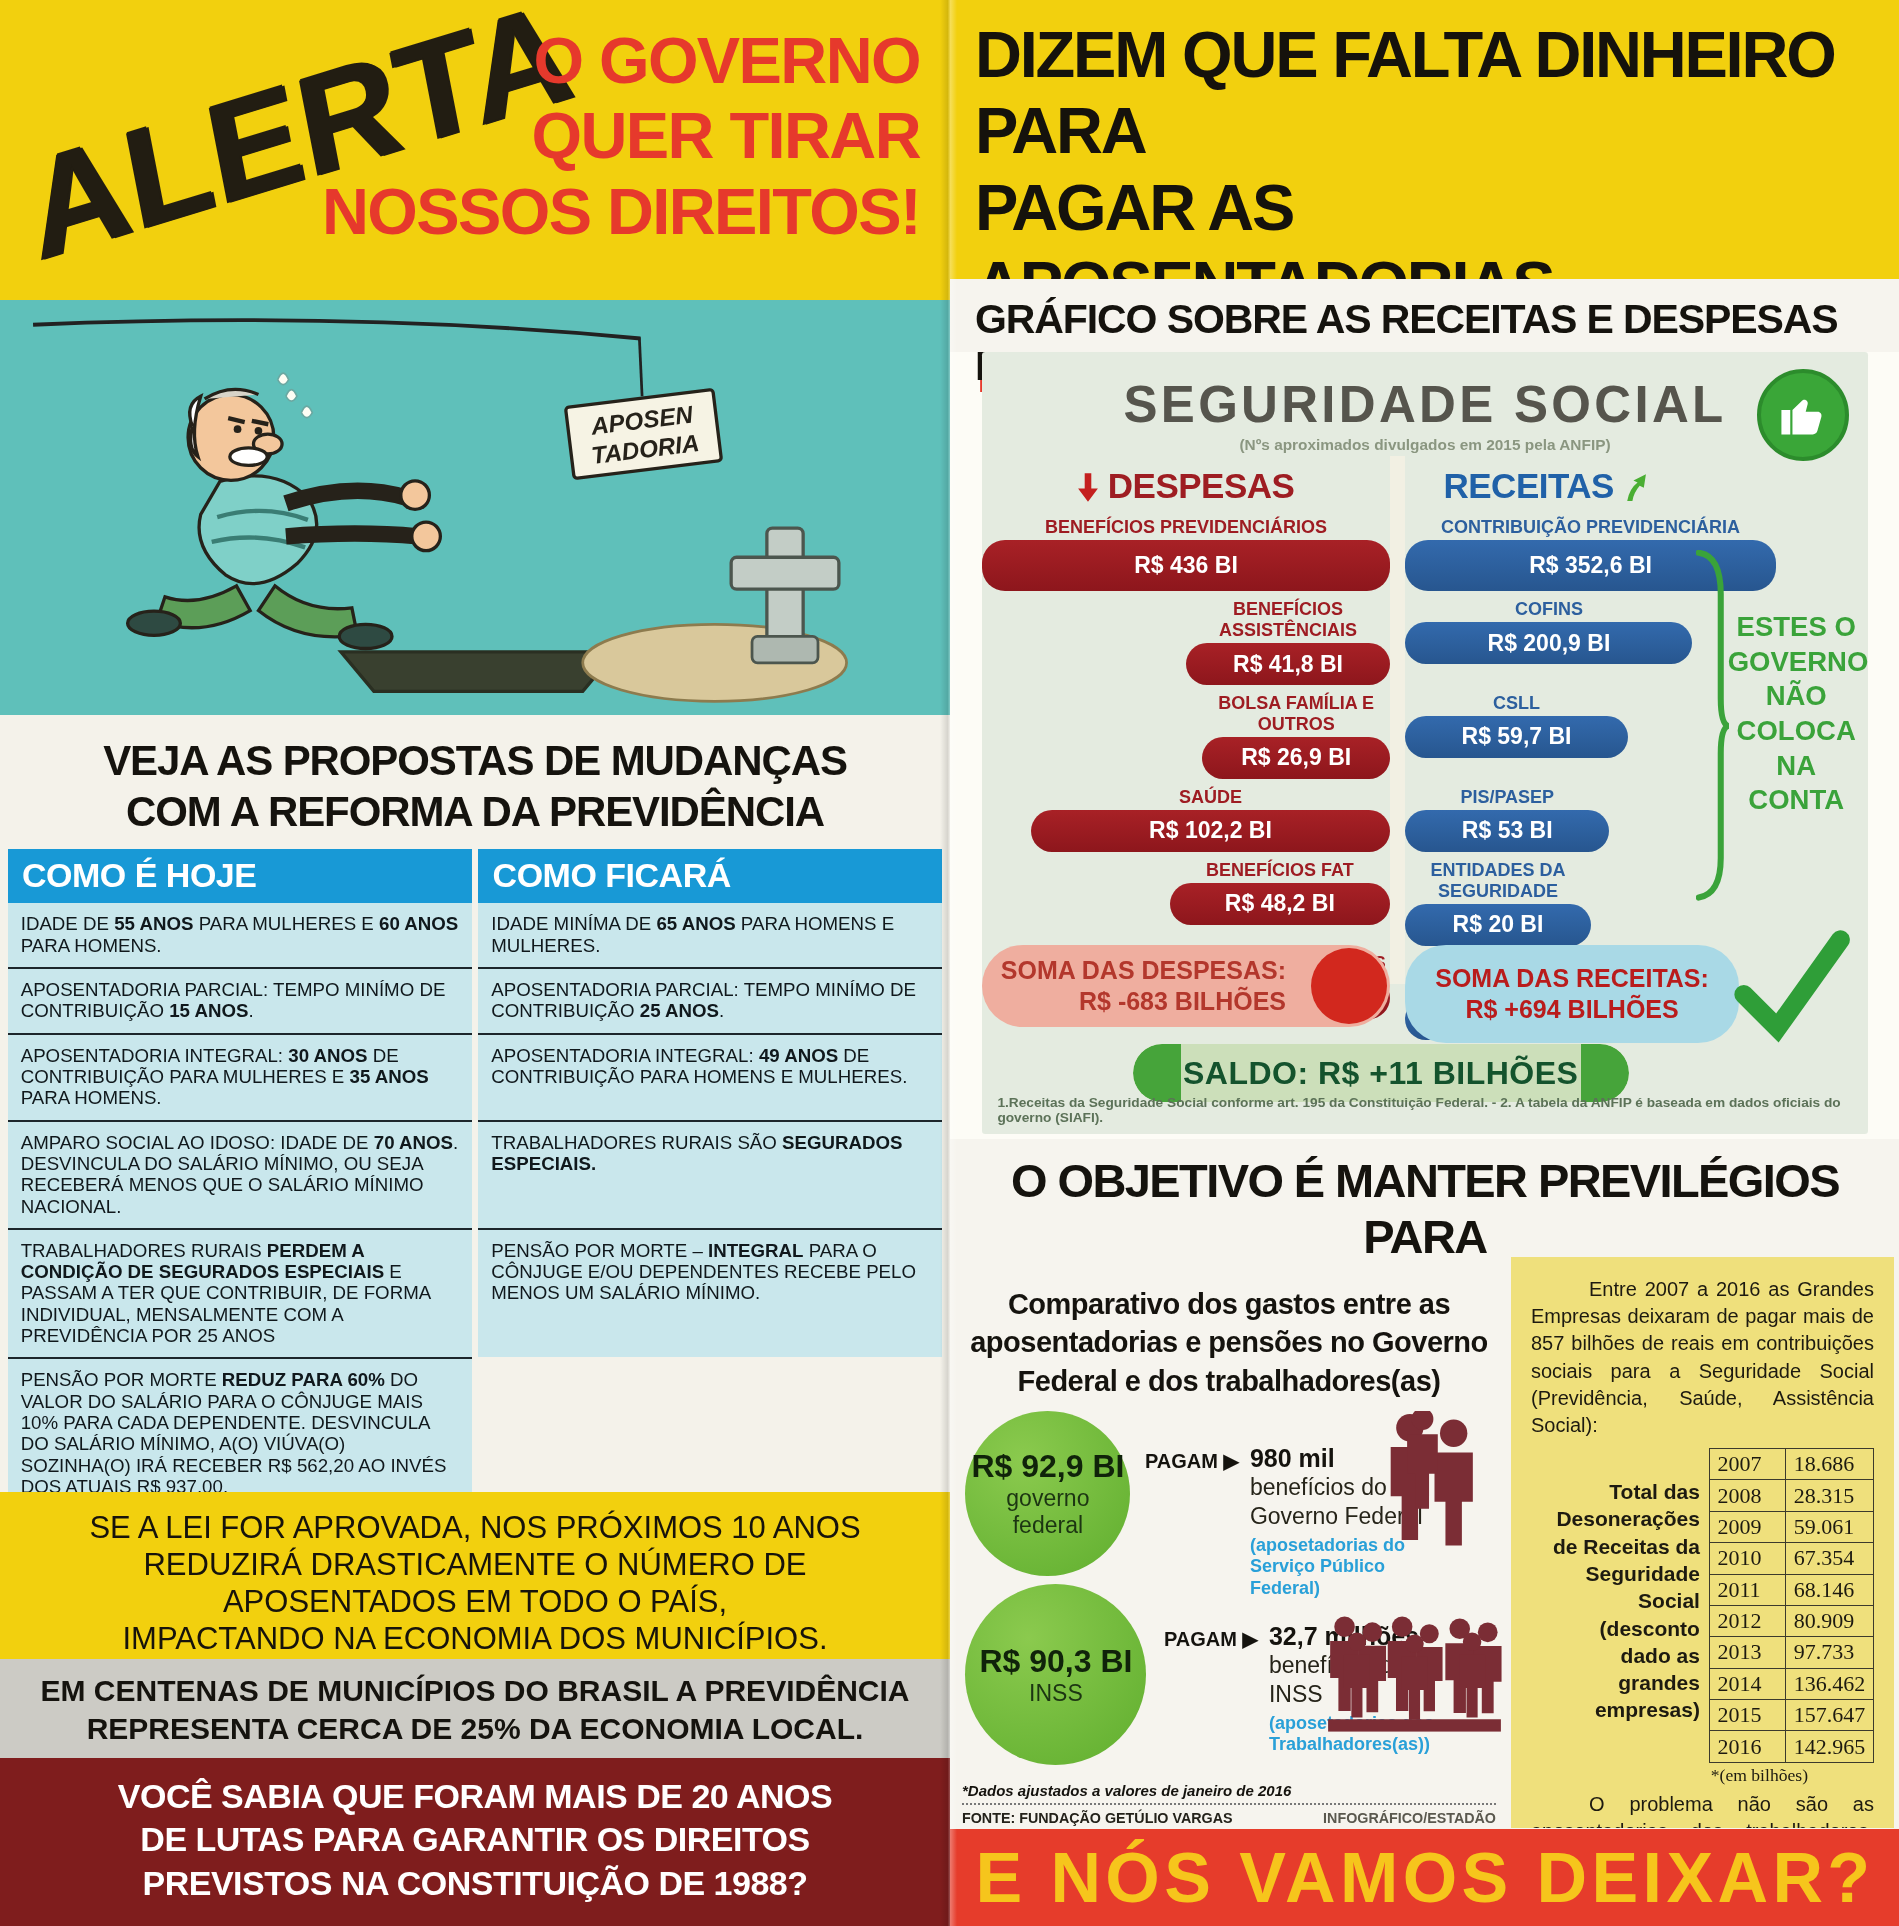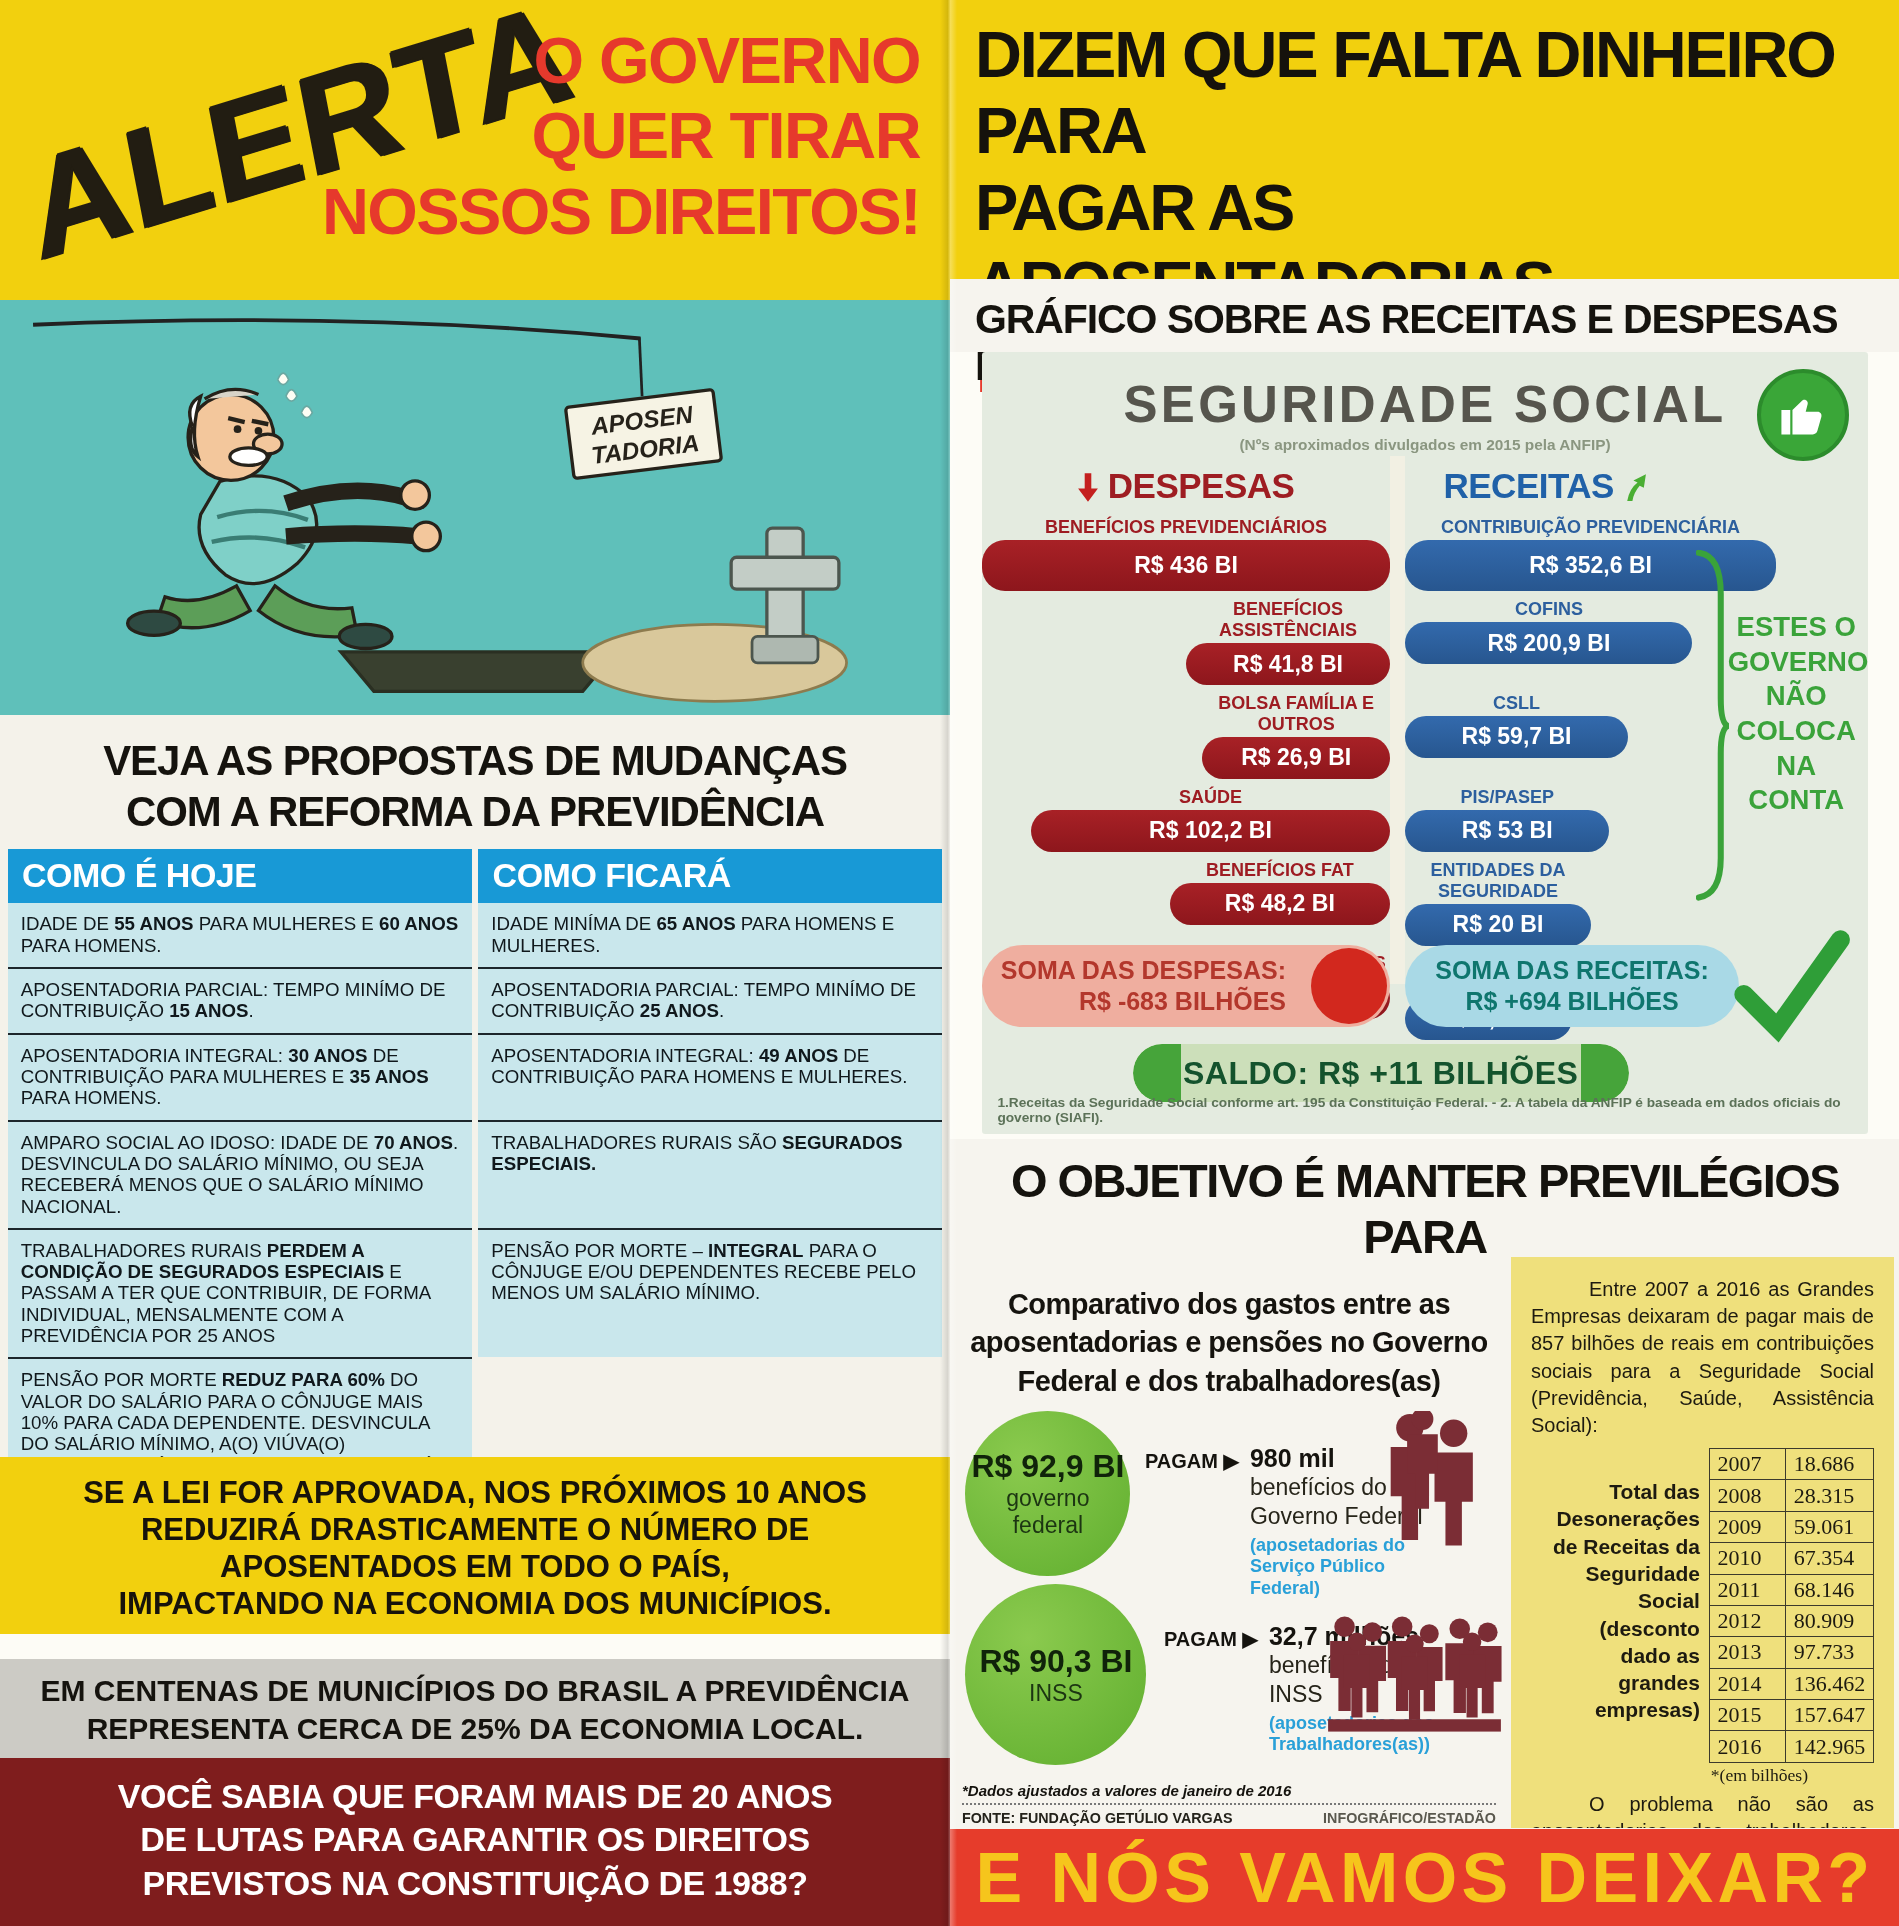--- a/index.html
+++ b/index.html
@@ -21,22 +21,22 @@
           font-size:65px;font-weight:700;line-height:1.16;letter-spacing:-1.6px;}
   .l-cartoon{position:absolute;top:300px;left:0;width:950px;height:415px;background:#5fc0ba;}
   .l-whiteband{position:absolute;top:715px;left:0;width:950px;height:135px;background:#f4f2ea;}
   .l-proposals{padding-top:20px;text-align:center;font-size:42px;font-weight:700;color:#15130e;
           line-height:1.22;letter-spacing:-1.1px;}
   .l-table{position:absolute;top:849px;left:0;width:950px;height:643px;background:#f4f2ea;padding:0;overflow:hidden;}
   .ptable{display:grid;grid-template-columns:1fr 1fr;column-gap:6.6px;margin:0 7.7px;}
   .ptable .th{background:#1899d6;color:#fff;font-size:34px;font-weight:700;padding:6.6px 14.3px 8.8px;letter-spacing:-0.5px;}
   .ptable .td{background:#c9e7ec;color:#10181c;font-size:18.7px;line-height:1.14;padding:10px 13px 11px;letter-spacing:0;}
   .ptable .td.sep{border-top:2.2px solid #1c262b;}
-  .l-yellow{position:absolute;top:1457px;left:0;width:950px;height:177px;background:#f2d00e;
-          text-align:center;color:#17130b;font-weight:700;}
+  .l-yellow{position:absolute;top:1492px;left:0;width:950px;height:177px;background:#f2d00e;
+          text-align:center;color:#17130b;font-weight:400;}
   .l-yellow .ln{font-size:31px;line-height:1.2;}
   .l-yellow{padding-top:16.5px;box-sizing:border-box;}
   .l-gray{position:absolute;top:1659px;left:0;width:950px;height:99px;background:#cccbc5;
           text-align:center;color:#15130e;font-weight:700;padding-top:13px;box-sizing:border-box;}
   .l-gray .ln{font-size:30px;line-height:1.25;}
   .l-red{position:absolute;top:1758px;left:0;width:950px;height:168px;background:#7f1d1d;
           text-align:center;color:#fff;font-weight:700;padding-top:16.5px;box-sizing:border-box;}
   .l-red .ln{font-size:34px;line-height:1.28;letter-spacing:-0.5px;}
 
   
@@ -68,22 +68,22 @@
   .pill.d{background:linear-gradient(180deg,#a82126,#8d161c);}
   .pill.r{background:linear-gradient(180deg,#336aad,#27568f);}
   .annotation{position:absolute;right:3.3px;top:258px;width:137px;text-align:center;
         font-size:27.5px;font-weight:700;color:#3aa33a;line-height:1.26;white-space:pre-line;}
   .brace{position:absolute;right:139px;top:198px;}
   .soma{position:absolute;top:593px;left:0;width:100%;display:grid;grid-template-columns:408px 15.4px 463px;}
   .soma-d{position:relative;height:82px;background:#efae9f;border-radius:41px;display:flex;flex-direction:column;
         justify-content:center;align-items:flex-end;padding-right:104px;box-sizing:border-box;
         color:#b3372c;font-size:25px;font-weight:700;line-height:1.25;}
   .soma-d .cap{position:absolute;right:3.3px;top:3.3px;width:76px;height:76px;border-radius:50%;background:#d2281e;}
-  .soma-r{position:relative;height:82px;width:72%;background:#a9d9e6;border-radius:41px;display:flex;flex-direction:column;
-        justify-content:center;align-items:center;color:#0f766e;font-size:25px;font-weight:700;line-height:1.25;}
+  .soma-r{position:relative;height:98px;width:72%;background:#a9d9e6;border-radius:41px;display:flex;flex-direction:column;
+        justify-content:center;align-items:center;color:#b91c1c;font-size:25px;font-weight:700;line-height:1.25;}
   .check{position:absolute;left:322px;top:-22px;}
   .saldo{position:absolute;top:692px;left:17%;width:56%;height:58px;background:#ccdfba;border-radius:30px;
         display:flex;align-items:center;justify-content:center;overflow:hidden;}
   .saldo::before,.saldo::after{content:"";position:absolute;top:0;width:48px;height:100%;background:#46a43a;}
   .saldo::before{left:0;border-radius:30px 0 0 30px;}
   .saldo::after{right:0;border-radius:0 30px 30px 0;}
   .saldo span{font-size:32px;font-weight:700;color:#14532d;letter-spacing:0.5px;}
   .p-foot{position:absolute;bottom:8.8px;left:15.4px;right:15.4px;font-size:13.7px;font-weight:700;color:#5c7258;}
 
   .r-objective{position:absolute;top:1139px;left:0;width:950px;height:125px;background:#f6f4ee;

